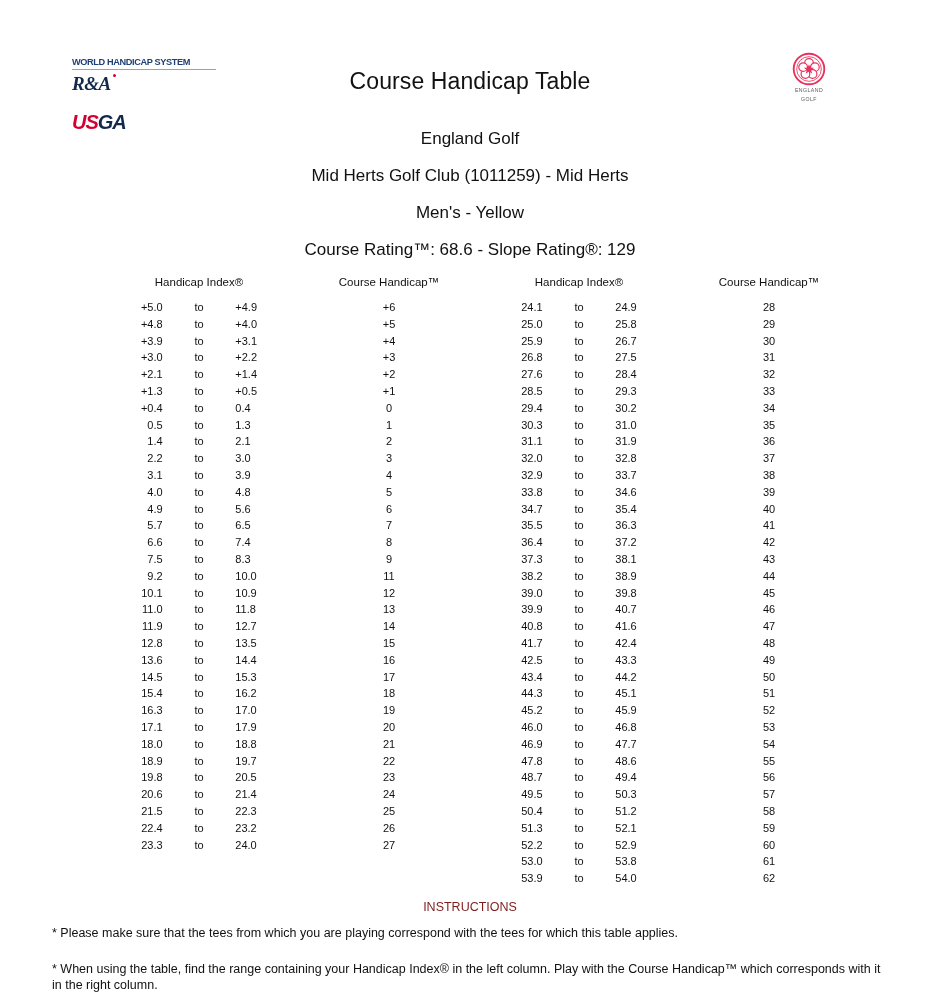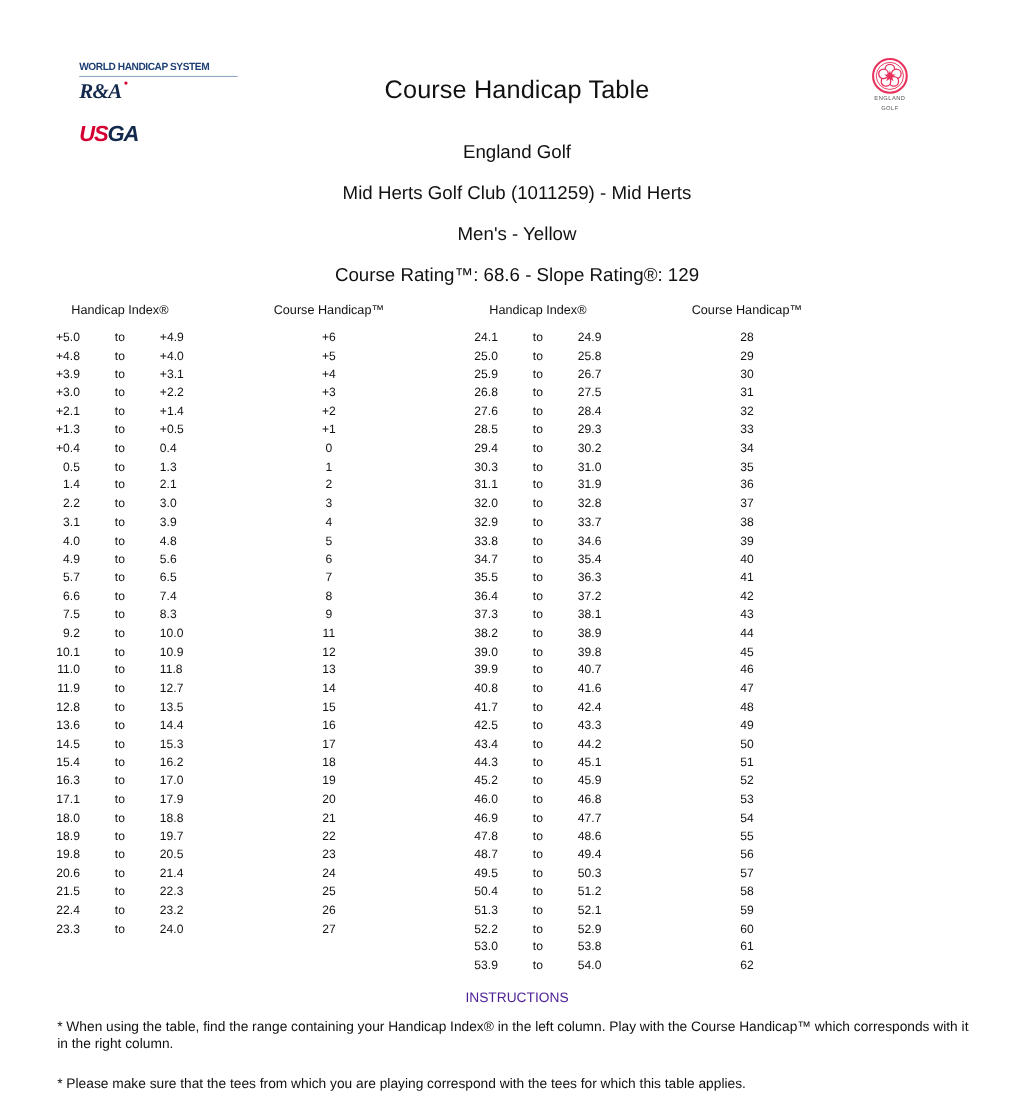--- a/index.html
+++ b/index.html
@@ -126,21 +126,21 @@
     margin-bottom: 0;
   }
 
   
   .tables {
     position: absolute;
     top: 276px;
     left: 0;
     right: 0;
     display: flex;
-    justify-content: flex-start;
+    justify-content: center;
   }
   .table-block {
     width: 380px;
   }
   .table-block + .table-block { margin-left: 0px; }
 
   table.hcp {
     border-collapse: collapse;
     width: 100%;
     table-layout: fixed;
@@ -170,21 +170,21 @@
   
   .instructions {
     position: absolute;
     left: 0;
     right: 0;
     top: 900px;
   }
   .instr-heading {
     text-align: center;
     font-size: 12.5px;
-    color: #4c1d95;
+    color: #7f1d1d;
     margin-bottom: 11px;
   }
   .instr-body {
     padding: 0 52px 0 52px;
   }
   .instr-p {
     font-size: 12.5px;
     color: #111;
     line-height: 1.28;
     margin: 0 0 20px 0;
@@ -671,16 +671,16 @@
           </tr>
         </tbody>
     </table>
   </div>
 
 </div>
 
 <div class="instructions">
   <div class="instr-heading">INSTRUCTIONS</div>
   <div class="instr-body">
+    <p class="instr-p">* Please make sure that the tees from which you are playing correspond with the tees for which this table applies.</p>
     <p class="instr-p">* When using the table, find the range containing your Handicap Index® in the left column. Play with the Course Handicap™ which corresponds with it in the right column.</p>
-    <p class="instr-p">* Please make sure that the tees from which you are playing correspond with the tees for which this table applies.</p>
   </div>
 </div>
 
 </body></html>

